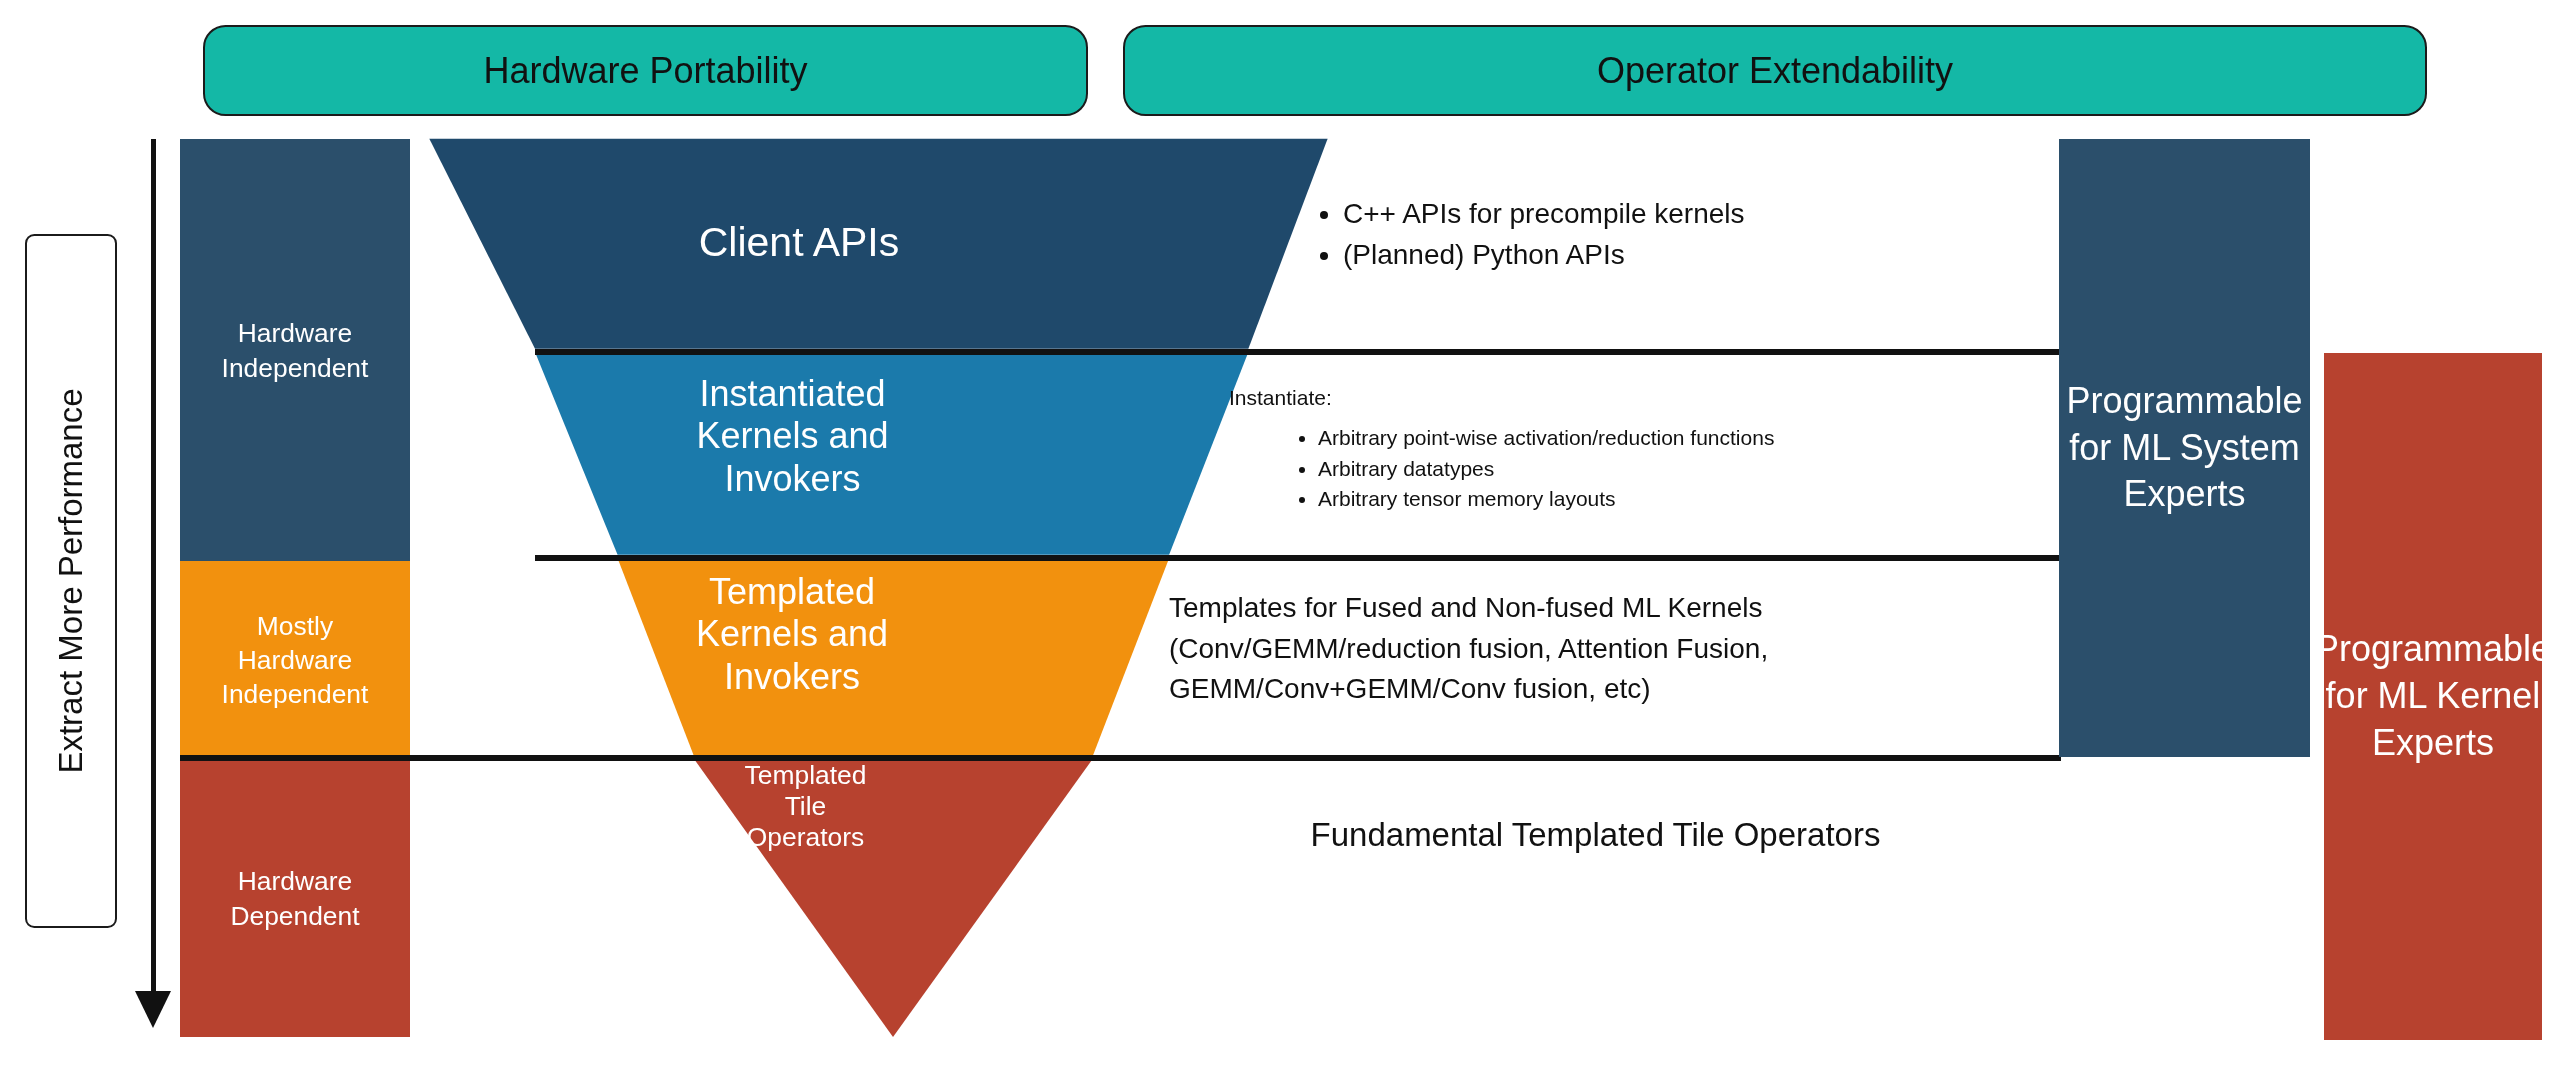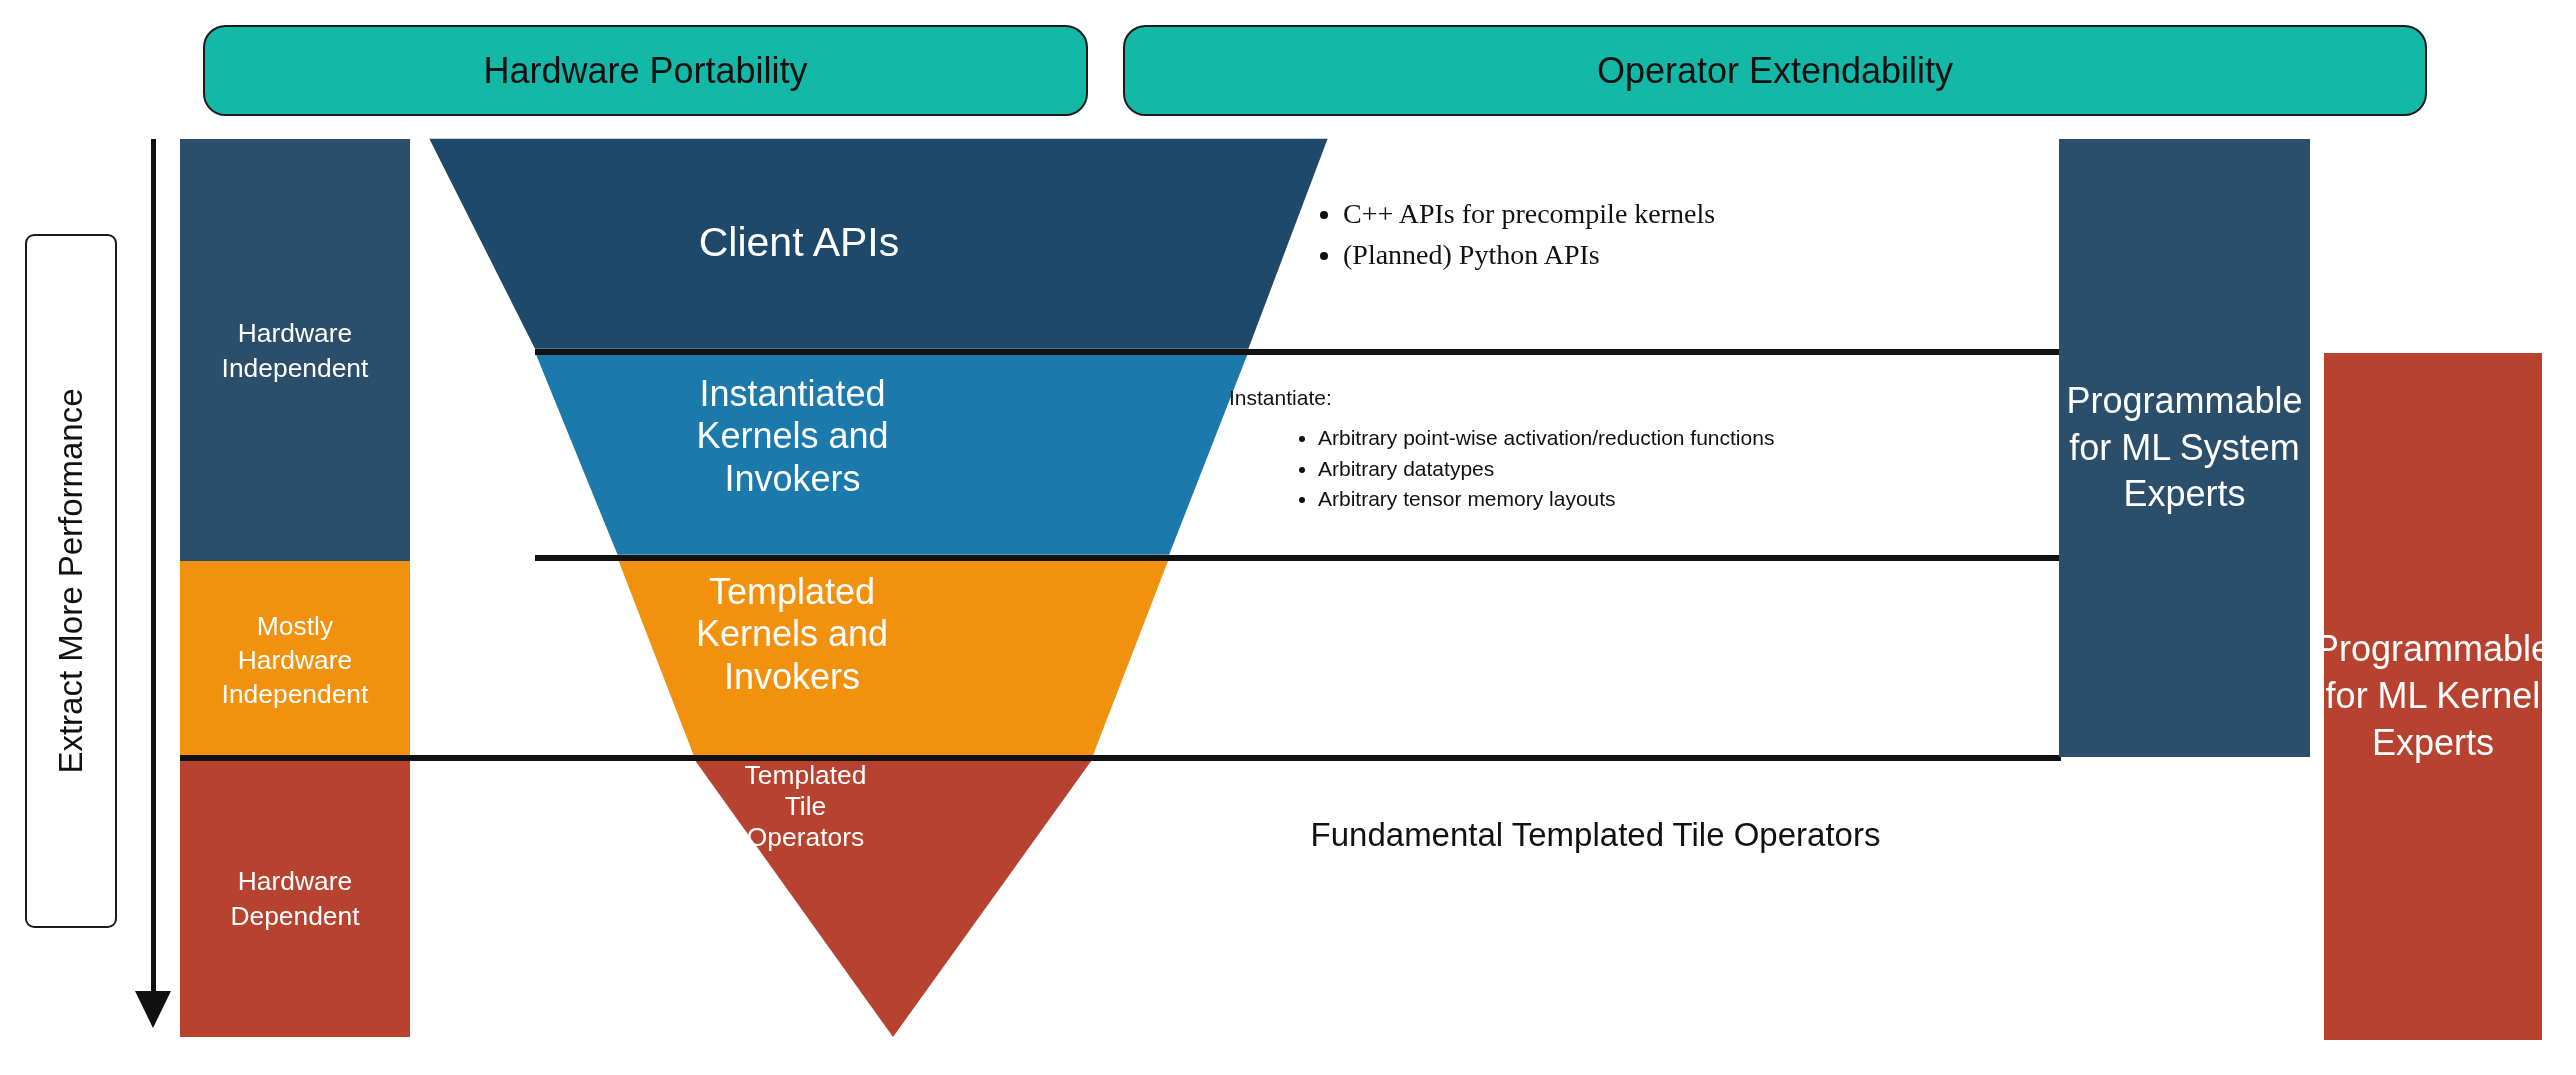--- a/index.html
+++ b/index.html
@@ -115,21 +115,21 @@
     height: 6px;
     background: #111111;
   }
   #rule-1 { left: 535px; top: 349px;  width: 1526px; }
   #rule-2 { left: 535px; top: 555px;  width: 1526px; }
   #rule-3 { left: 180px; top: 755px; width: 1881px; }
 
   
   .desc { position: absolute; color: #111111; }
 
-  #desc-client { left: 1311px; top: 198px; width: 793px; font-size: 28px; font-family: Liberation Serif, serif; }
+  #desc-client { left: 1311px; top: 198px; width: 793px; font-size: 28px; }
   #desc-client ul { margin: 0; padding-left: 32px; }
   #desc-client li { margin-bottom: 9.2px; }
 
   #desc-inst { left: 1229px; top: 386px; width: 859px; font-size: 21px; }
   #desc-inst .lead { margin-bottom: 12px; }
   #desc-inst ul { margin: 16px; padding-left: 73px; }
   #desc-inst li { margin-bottom: 6.6px; }
 
   #desc-tmpl { left: 1169px; top: 588px; width: 898px; font-size: 28px; line-height: 1.45; }
 
@@ -229,20 +229,25 @@
 
   <div class="desc" id="desc-inst">
     <div class="lead">Instantiate:</div>
     <ul>
       <li>Arbitrary point-wise activation/reduction functions</li>
       <li>Arbitrary datatypes</li>
       <li>Arbitrary tensor memory layouts</li>
     </ul>
   </div>
 
+  <div class="desc" id="desc-tmpl">
+    <div>Templates for Fused and Non-fused ML Kernels</div>
+    <div>(Conv/GEMM/reduction fusion, Attention Fusion,</div>
+    <div>GEMM/Conv+GEMM/Conv fusion, etc)</div>
+  </div>
 
   <div class="desc" id="desc-tile">
     <div>Fundamental Templated Tile Operators</div>
   </div>
 
   <div class="side-block" id="side-sys">
     <div>
       <div>Programmable</div>
       <div>for ML System</div>
       <div>Experts</div>

